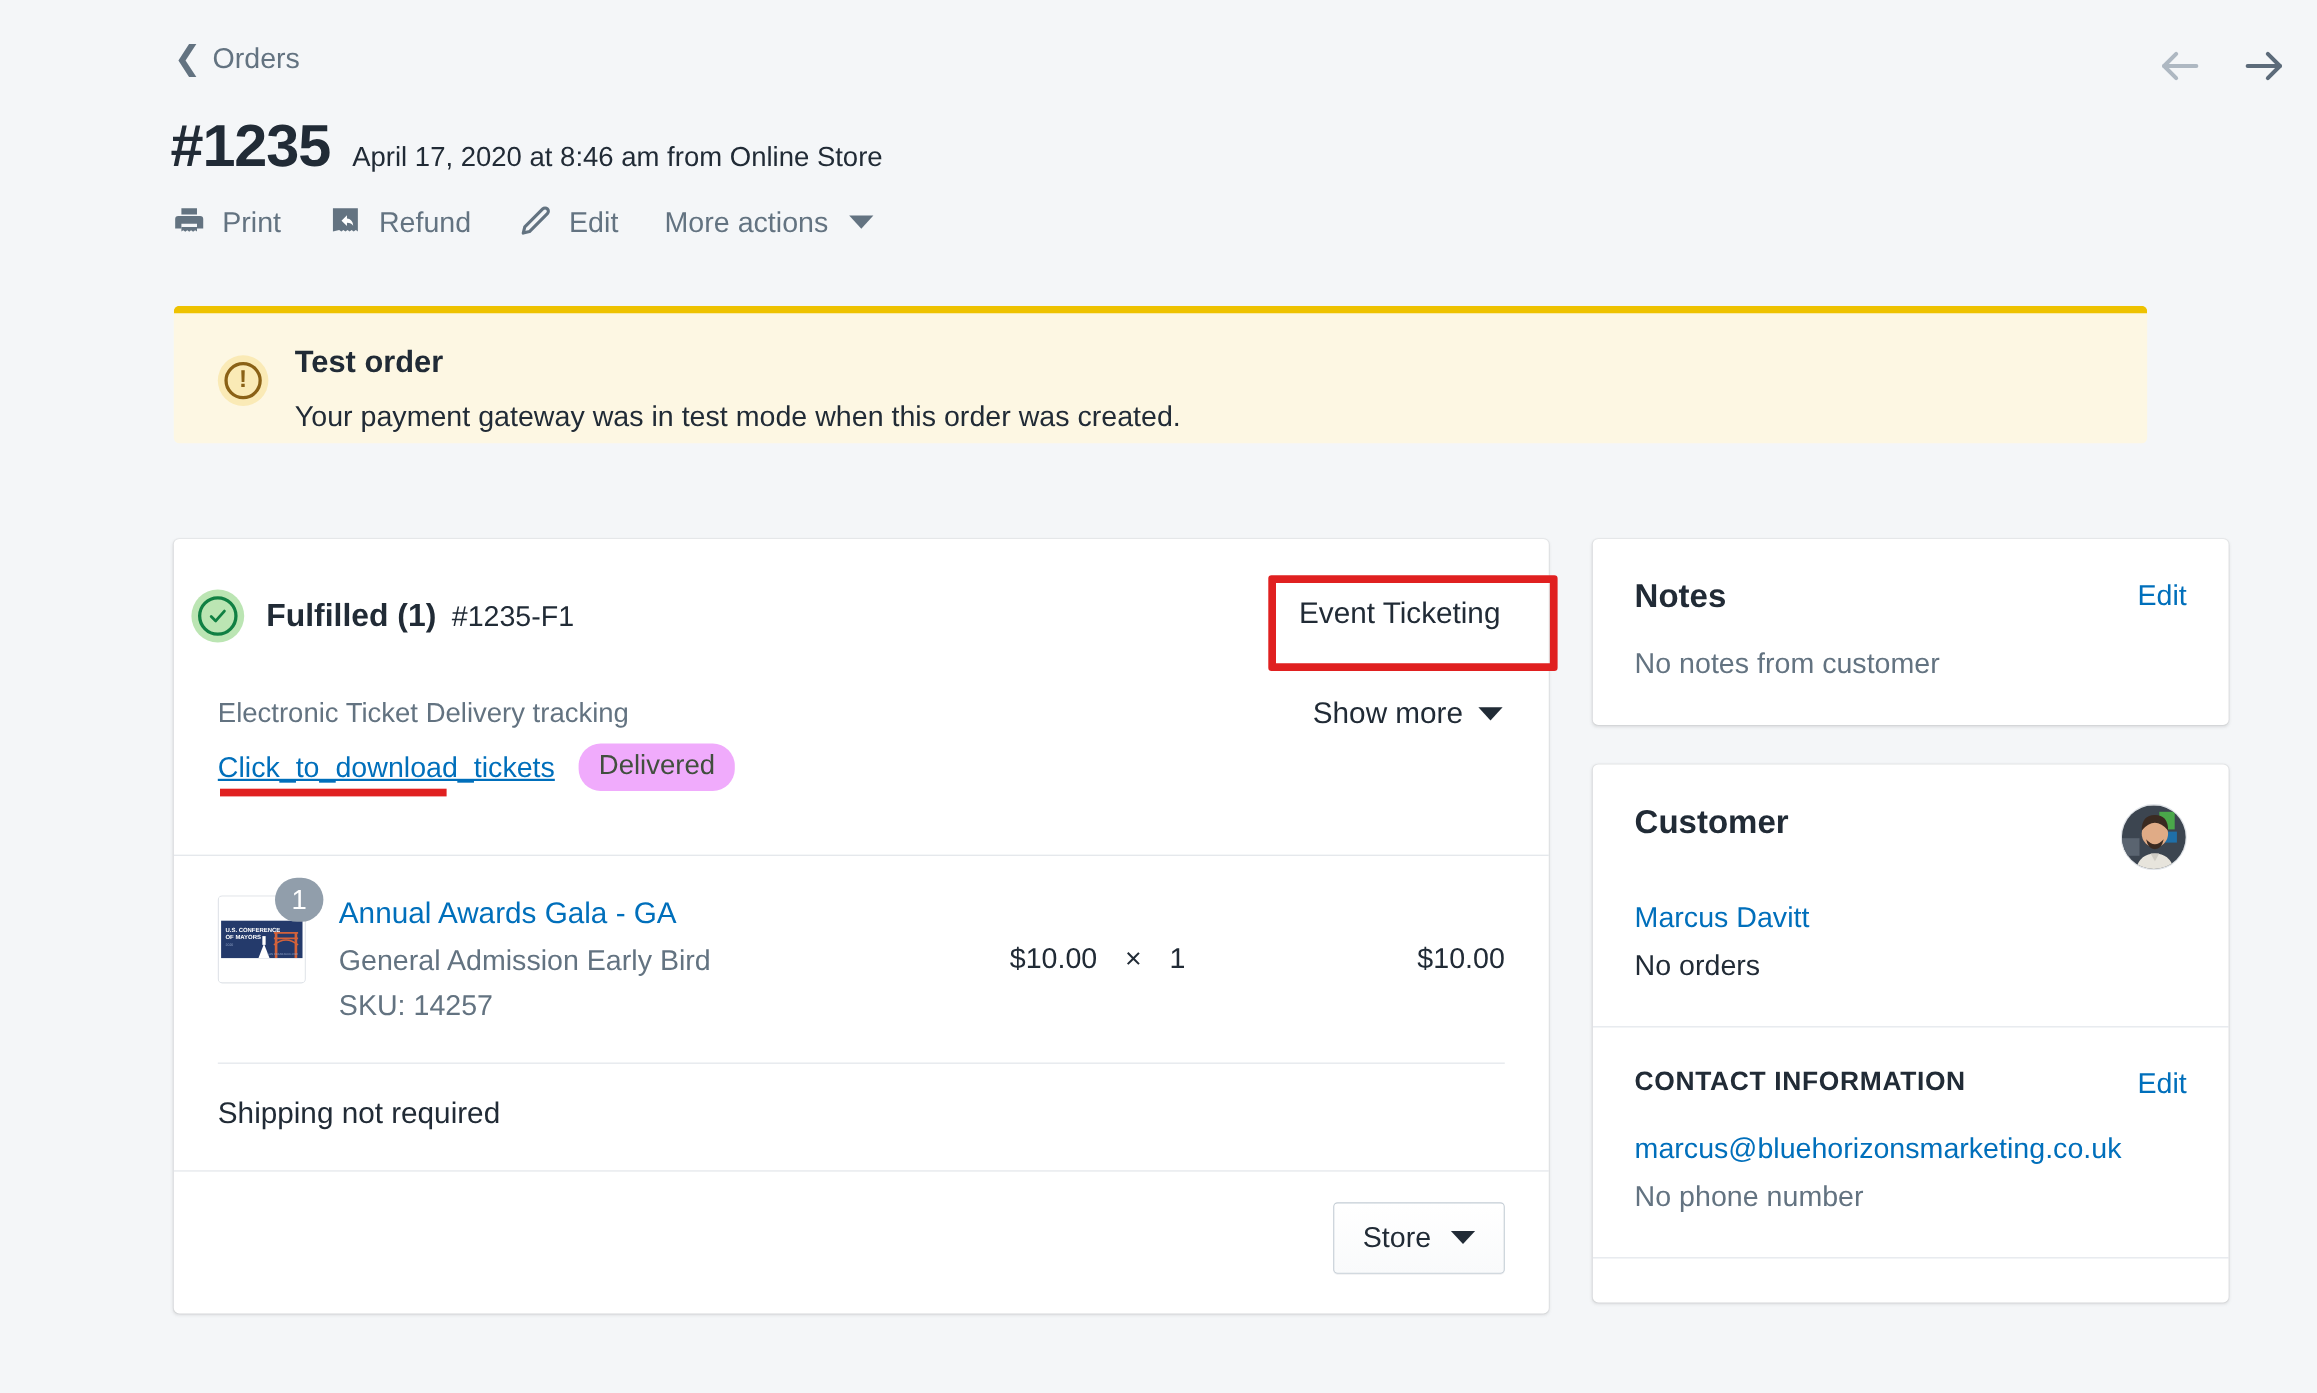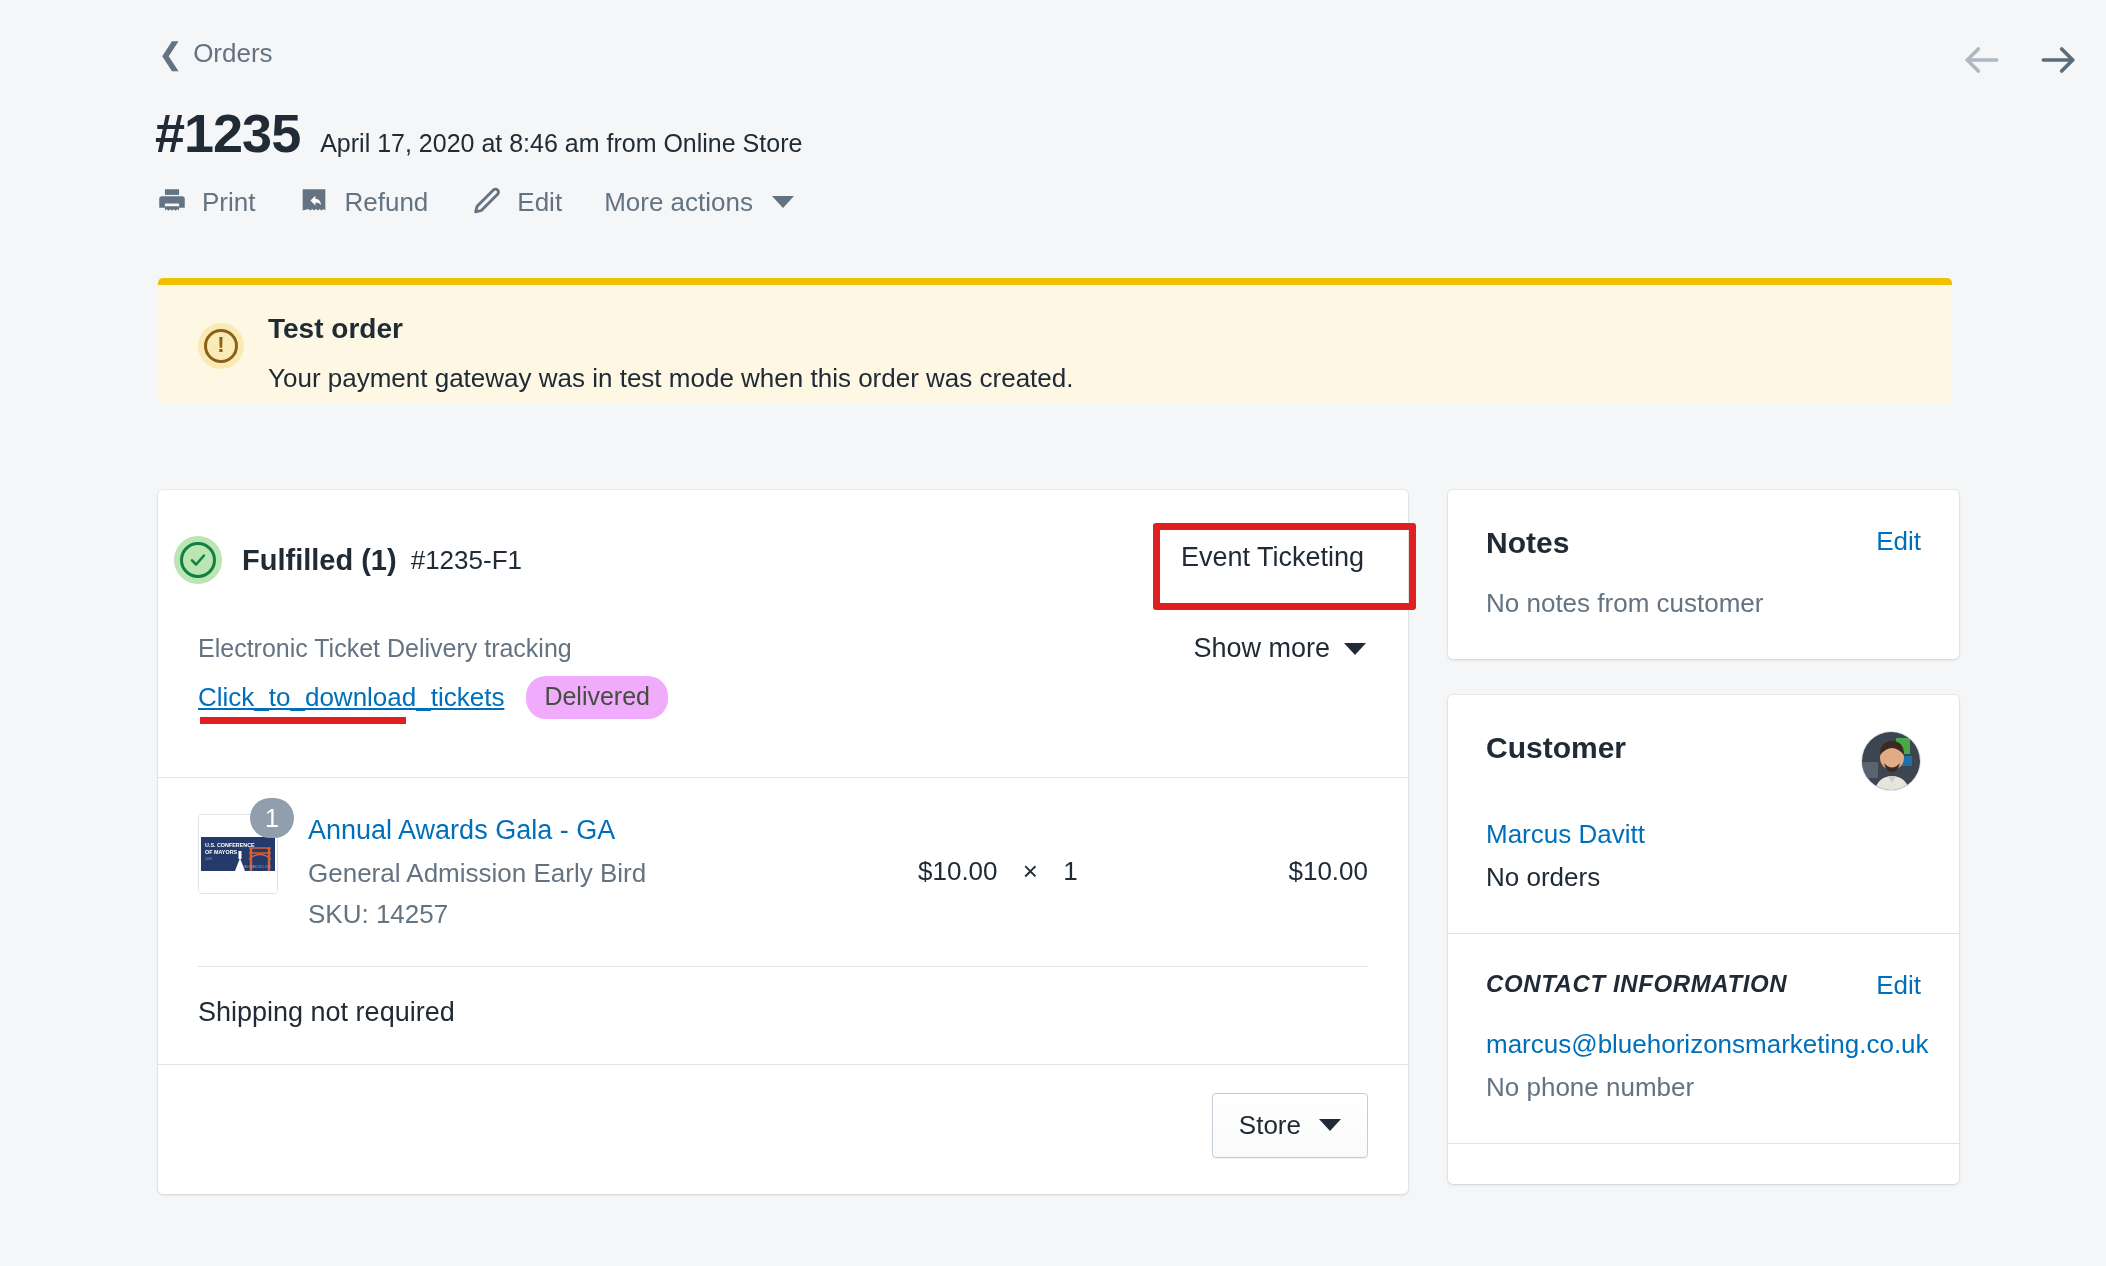--- a/index.html
+++ b/index.html
@@ -148,31 +148,31 @@
   .btn {
     display: inline-flex; align-items: center; gap: 18px;
     background: linear-gradient(180deg,#ffffff,#f9fafb);
     border: 1px solid #c4cdd5; border-radius: 4px;
     padding: 16px 26px; font-size: 26px; color: #212b36; cursor: pointer;
     box-shadow: 0 1px 0 rgba(22,29,37,.05);
   }
   .btn .caret { border-top-color: #212b36; margin-left: 0; }
 
   
-  .side { position: absolute; left: 1448px; top: 490px; width: 511px; }
+  .side { position: absolute; left: 1448px; top: 490px; width: 578px; }
   .card {
     background: #fff; border-radius: 5px; margin-bottom: 36px;
     box-shadow: 0 0 0 1px rgba(63,63,68,.05), 0 1px 3px rgba(63,63,68,.15);
   }
   .card-head {
     display: flex; align-items: flex-start; justify-content: space-between;
     padding: 36px 38px 0 38px;
   }
   .card-title { font-size: 30px; font-weight: 700; color: #212b36; }
-  .card-title.small { font-size: 24px; font-weight: 700; letter-spacing: .6px; font-style: italic; }
+  .card-title.small { font-size: 24px; font-weight: 700; letter-spacing: .6px; }
   .edit-link { font-size: 26px; color: #006fbb; cursor: pointer; }
   .card-body { padding: 28px 38px 40px 38px; font-size: 26px; color: #637381; }
   .card-body .muted { color: #637381; }
   .card-body .dark { color: #212b36; }
   .card-body .link { color: #006fbb; cursor: pointer; display: block; }
   .card-body .row2 { margin-top: 12px; }
   .avatar {
     width: 60px; height: 60px; border-radius: 50%; overflow: hidden;
     flex: none; border: 1px solid #dfe3e8;
   }

